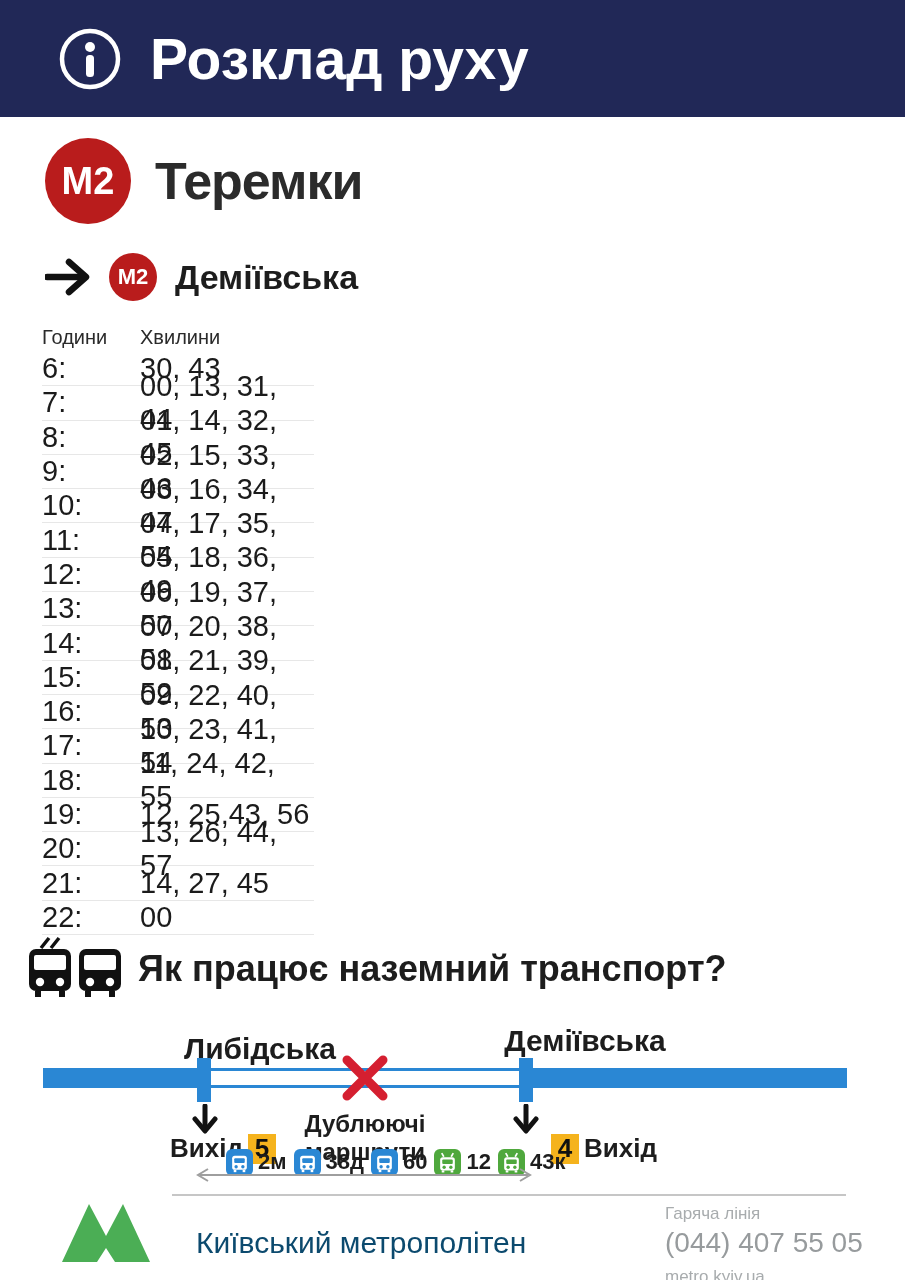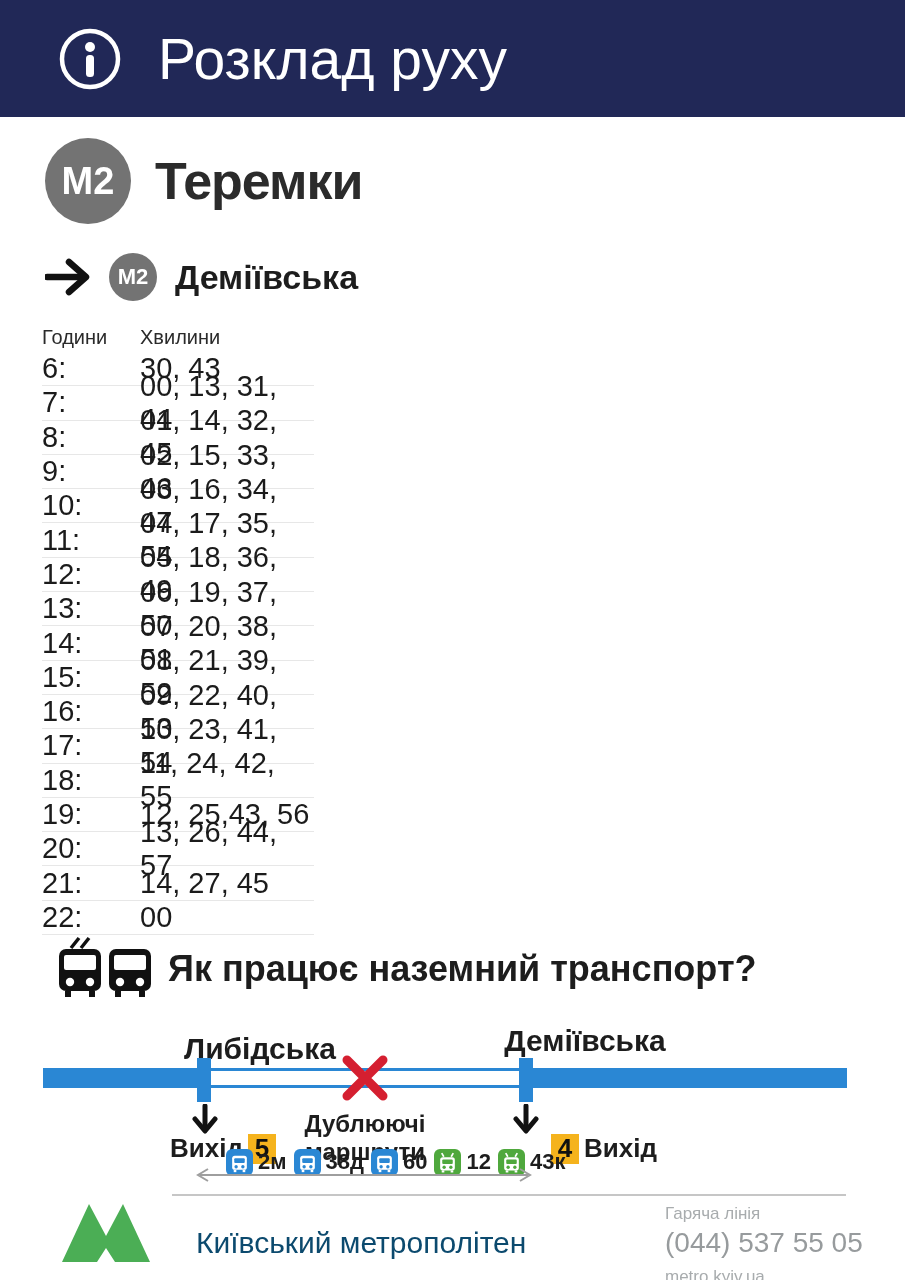--- a/index.html
+++ b/index.html
@@ -3,42 +3,42 @@
 <meta charset="utf-8">
 <style>
   html,body{margin:0;padding:0;background:#fff;}
   .page{position:relative;width:905px;height:1280px;background:#ffffff;overflow:hidden;
         font-family:"Liberation Sans", sans-serif;color:#1d1d1d;}
 
   
   .header{position:absolute;left:0;top:0;width:905px;height:117px;background:#212857;
           display:flex;align-items:center;}
   .info-ic{margin-left:58px;width:64px;height:64px;flex:0 0 auto;}
-  .header-title{margin-left:36px;color:#ffffff;font-size:57px;font-weight:400;letter-spacing:0;}
-
-  
-  .badge{background:#737373;color:#fff;border-radius:50%;display:flex;align-items:center;
+  .header-title{margin-left:28px;color:#ffffff;font-size:57px;font-weight:700;letter-spacing:0;}
+
+  
+  .badge{background:#b91c1c;color:#fff;border-radius:50%;display:flex;align-items:center;
          justify-content:center;font-weight:700;}
   .badge.big{width:86px;height:86px;font-size:38px;}
   .badge.small{width:48px;height:48px;font-size:22px;}
   .station-row{position:absolute;left:45px;top:138px;display:flex;align-items:center;gap:24px;}
   .station-title{font-size:52px;font-weight:700;color:#2b2b2b;letter-spacing:-1px;line-height:1;}
   .dir-row{position:absolute;left:45px;top:252px;display:flex;align-items:center;gap:18px;height:50px;}
   .dir-name{font-size:34px;font-weight:700;color:#1d1d1d;}
 
   
   .sched{position:absolute;left:42px;top:322px;width:272px;}
   .t-head{display:flex;height:30px;align-items:center;font-size:20px;color:#2a2a2a;}
   .t-row{display:flex;height:33.3px;align-items:center;border-bottom:1px solid #e7e7e7;
          font-size:29px;color:#1b1b1b;}
   .c1{width:98px;flex:0 0 auto;}
   .c2{flex:1;}
 
   
-  .tr-head{position:absolute;left:58px;top:936px;display:flex;align-items:center;}
+  .tr-head{position:absolute;left:28px;top:936px;display:flex;align-items:center;}
   .veh-icons{display:flex;align-items:flex-end;gap:6px;}
   .tr-head-text{margin-left:16px;font-size:36px;font-weight:700;color:#1d1d1d;}
 
   
   .diagram{position:absolute;left:0;top:1022px;width:905px;height:168px;}
   .st-label{position:absolute;top:2px;width:200px;text-align:center;font-size:30px;font-weight:700;}
   .seg{position:absolute;top:46px;height:20px;background:#2a87d4;}
   .hollow{position:absolute;top:46px;left:204px;width:322px;height:20px;box-sizing:border-box;
           border-top:3px solid #2a87d4;border-bottom:3px solid #2a87d4;background:#fff;}
   .marker{position:absolute;top:36px;width:14px;height:44px;background:#2a87d4;}
@@ -305,18 +305,18 @@
   </div>
 
   <div class="footer">
     <div class="foot-line"></div>
     <svg class="logo" width="88" height="58" viewBox="0 0 88 58">
       <path d="M0 58 L27 0 L44 32 L61 0 L88 58 L53 58 L44 44 L35 58 Z" fill="#4bae55"></path>
     </svg>
     <div class="operator">Київський метрополітен</div>
     <div class="hotline">
       <div class="hot-label">Гаряча лінія</div>
-      <div class="hot-phone">(044) 537 55 05</div>
+      <div class="hot-phone">(044) 407 55 05</div>
       <div class="site">metro.kyiv.ua</div>
     </div>
   </div>
 
 </div>
 
 </body></html>

